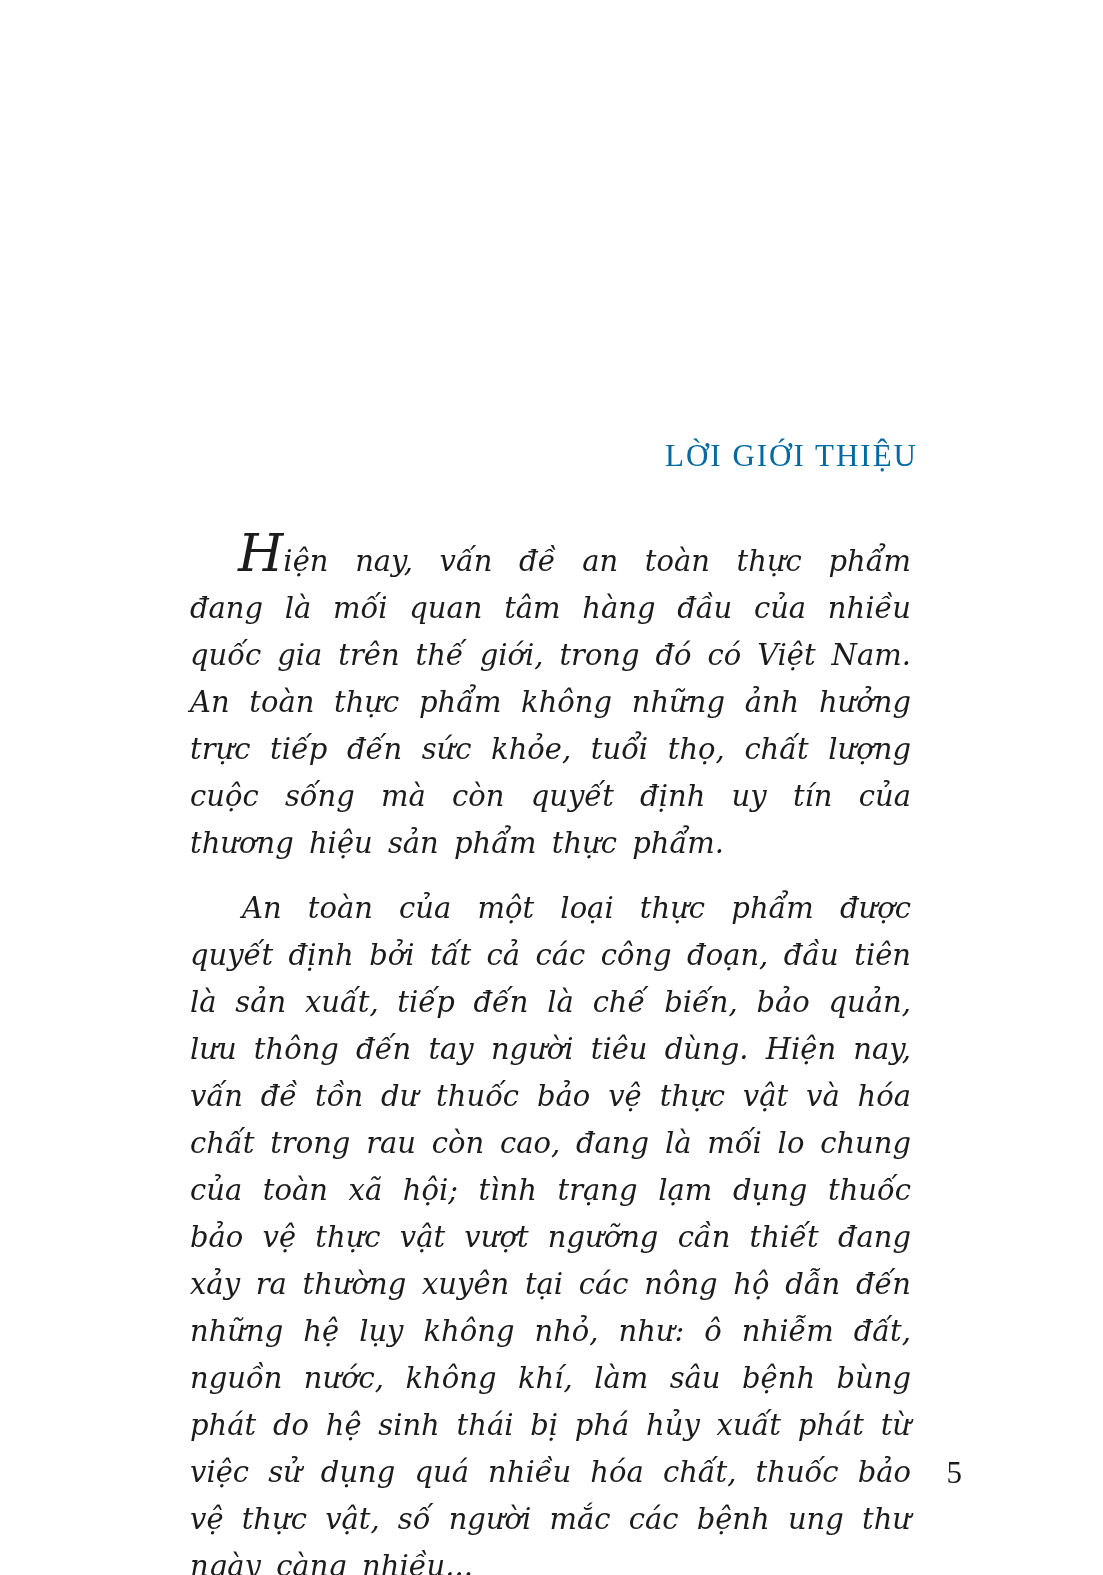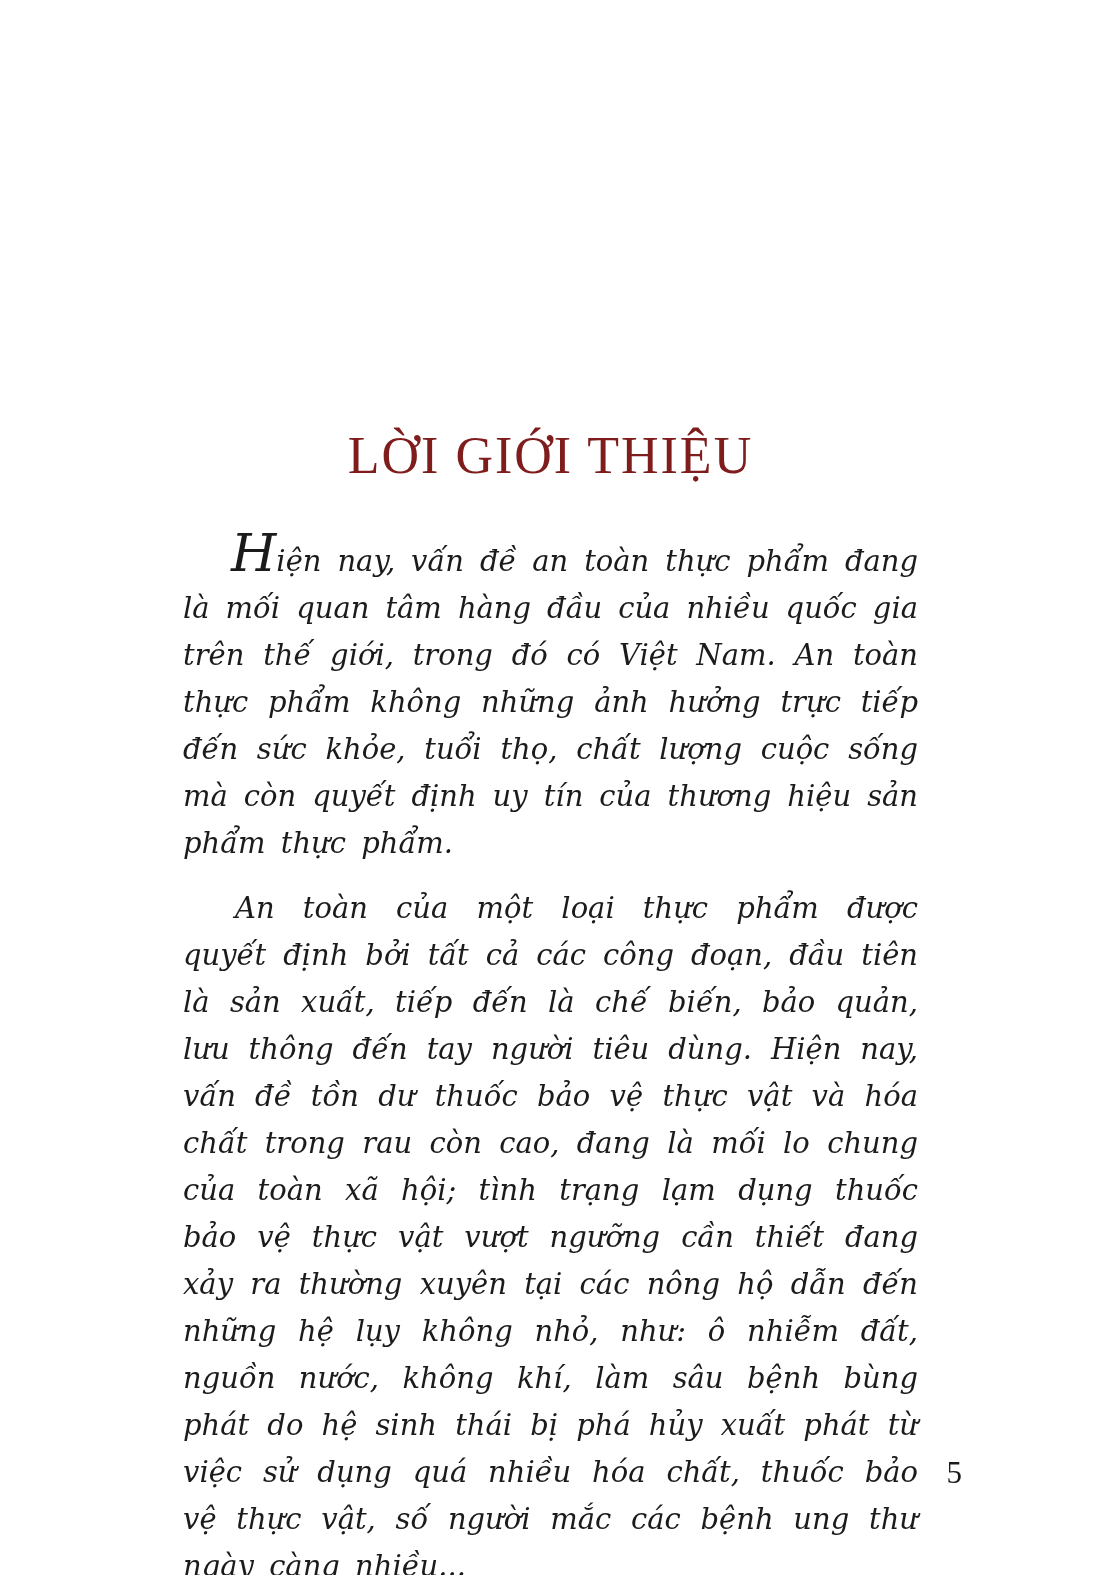--- a/index.html
+++ b/index.html
@@ -16,30 +16,30 @@
   }
   .page {
     position: absolute;
     left: 183px;
     top: 0;
     width: 735px;
   }
   .page-title {
     margin: 0;
     padding-top: 430px;
-    text-align: center;
+    text-align: right;
     font-family: "Liberation Serif", "DejaVu Serif", serif;
     font-weight: normal;
-    font-size: 52px;
+    font-size: 31px;
     letter-spacing: 2px;
-    color: #7f1d1d;
+    color: #0369a1;
     line-height: 52px;
   }
   .body-text {
-    margin: 0;
+    margin: 7px;
     font-family: "DejaVu Serif", "Liberation Serif", serif;
     font-style: italic;
     font-size: 29px;
     line-height: 47px;
     color: #1b1b1b;
     text-align: justify;
     word-spacing: 6px;
   }
   .para-1 {
     margin-top: 48px;

